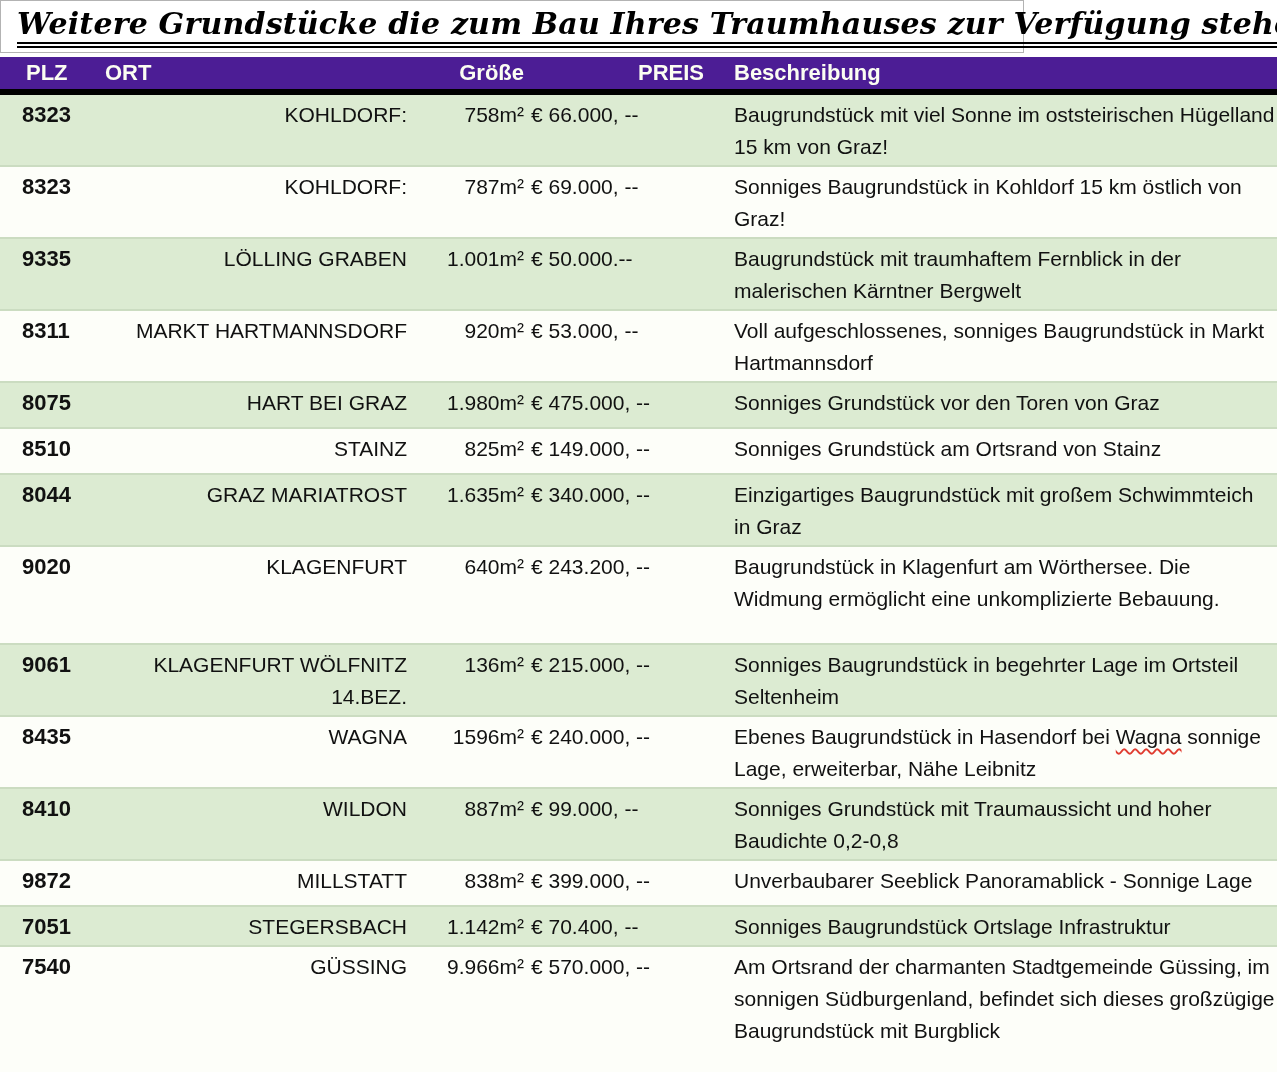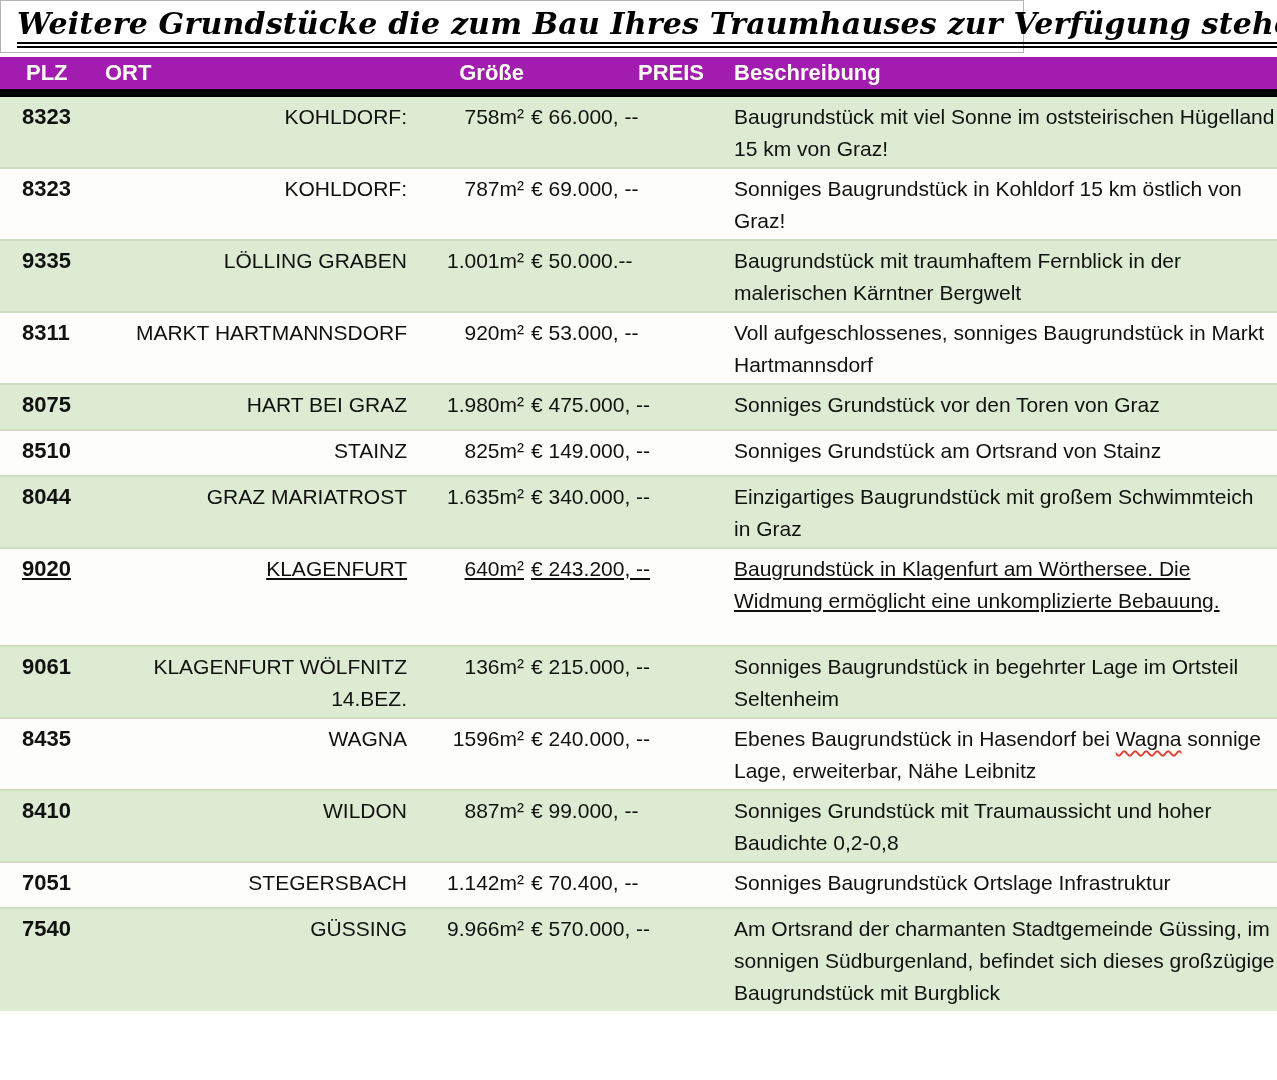--- a/index.html
+++ b/index.html
@@ -47,44 +47,44 @@
     font-size: 21px;
     line-height: 32px;
   }
   col.c-plz  { width: 95px; }
   col.c-ort  { width: 320px; }
   col.c-size { width: 115px; }
   col.c-price{ width: 180px; }
   col.c-desc { width: 567px; }
 
   thead tr {
-    background: #a21caf;
+    background: #4c1d95;
     height: 33px;
-    border-bottom: 8px solid #000000;
+    border-bottom: 6px solid #000000;
   }
   thead th {
     color: #fbfdf2;
     font-weight: bold;
     font-size: 22px;
     text-align: left;
     padding: 0;
     vertical-align: middle;
   }
   th.h-plz  { padding-left: 26px; }
   th.h-ort  { padding-left: 10px; }
   th.h-size { text-align: right; padding-right: 6px; }
   th.h-price{ text-align: right; padding-right: 6px; }
   th.h-desc { padding-left: 24px; }
 
   tbody tr { border-top: 2px solid #cbdcc1; }
   tbody tr:nth-child(odd)  { background: #dcebd2; }
   tbody tr:nth-child(even) { background: #fdfef9; }
 
   tbody tr { height: 46px; }
-  tbody tr:nth-child(8)  { height: 98px; text-decoration: underline; }
+  tbody tr:nth-child(8)  { height: 98px; }
   tbody tr:nth-child(13) { height: 34px; margin-left: 29px; }
   tbody tr:nth-child(14) { height: 126px; }
 
   tbody td {
     vertical-align: top;
     padding-top: 4px;
     padding-bottom: 2px;
   }
   td.cell-plz {
     font-weight: bold;
@@ -199,20 +199,27 @@
     <td class="cell-desc">Ebenes Baugrundstück in Hasendorf bei <span class="misspelled">Wagna</span> sonnige Lage, erweiterbar, Nähe Leibnitz</td>
   </tr>
         <tr>
     <td class="cell-plz">8410</td>
     <td class="cell-ort">WILDON</td>
     <td class="cell-size">887m²</td>
     <td class="cell-price">€ 99.000, --</td>
     <td class="cell-desc">Sonniges Grundstück mit Traumaussicht und hoher Baudichte 0,2-0,8</td>
   </tr>
         <tr>
+    <td class="cell-plz">9872</td>
+    <td class="cell-ort">MILLSTATT</td>
+    <td class="cell-size">838m²</td>
+    <td class="cell-price">€ 399.000, --</td>
+    <td class="cell-desc">Unverbaubarer Seeblick Panoramablick - Sonnige Lage</td>
+  </tr>
+        <tr>
     <td class="cell-plz">7051</td>
     <td class="cell-ort">STEGERSBACH</td>
     <td class="cell-size">1.142m²</td>
     <td class="cell-price">€ 70.400, --</td>
     <td class="cell-desc">Sonniges Baugrundstück Ortslage Infrastruktur</td>
   </tr>
         <tr>
     <td class="cell-plz">7540</td>
     <td class="cell-ort">GÜSSING</td>
     <td class="cell-size">9.966m²</td>

